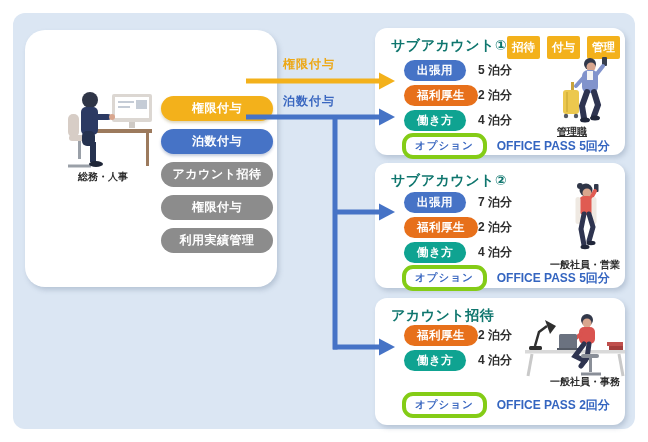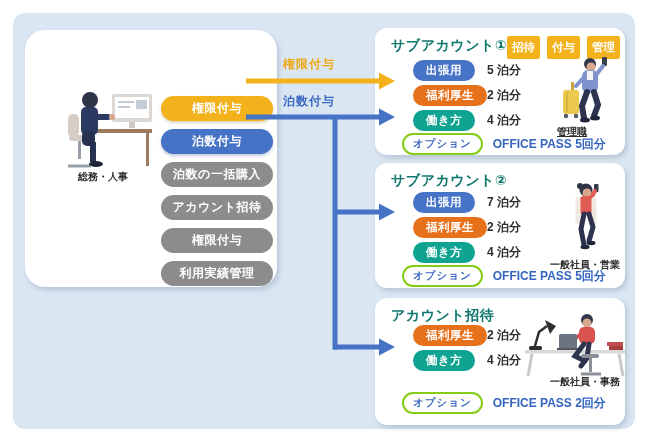--- a/index.html
+++ b/index.html
@@ -32,30 +32,30 @@
   
   .sub-panel{left:375px;width:250px;border-radius:12px;}
   .sub1{top:28px;height:127px;}
   .sub2{top:163px;height:125px;}
   .sub3{top:298px;height:127px;}
   .sub-title{position:absolute;left:16px;top:9px;font-size:14px;font-weight:bold;
              color:#0f766e;letter-spacing:.5px;white-space:nowrap;}
   .tags{position:absolute;left:132px;top:8px;display:flex;gap:7px;}
   .tag{background:#f3b11b;color:#fff;font-size:11.5px;font-weight:bold;
        padding:4px 5px;border-radius:2px;white-space:nowrap;}
-  .sa-row{position:absolute;left:29px;height:21px;display:flex;align-items:center;margin-left:9px;}
+  .sa-row{position:absolute;left:29px;height:21px;display:flex;align-items:center;}
   .pill{height:21px;border-radius:11px;padding:0 13px;display:inline-flex;align-items:center;
         justify-content:center;color:#fff;font-size:11.5px;font-weight:bold;white-space:nowrap;
         letter-spacing:.5px;}
   .pill-blue{background:#4673c6;}
   .pill-orange{background:#e7701b;}
   .pill-teal{background:#0fa391;}
   .val{position:absolute;left:74px;font-size:12px;font-weight:bold;color:#2d2d2d;white-space:nowrap;}
   .opt-row{position:absolute;left:27px;display:flex;align-items:center;gap:10px;}
-  .opt-pill{border:2px solid #84cc16;color:#3a67c0;background:#fff;border-radius:11px;
+  .opt-pill{border:4px solid #84cc16;color:#3a67c0;background:#fff;border-radius:11px;
             font-size:10.5px;font-weight:bold;padding:2px 9px;letter-spacing:1px;white-space:nowrap;}
   .opt-val{font-size:12px;font-weight:bold;color:#3465c0;white-space:nowrap;}
   .sub-person{position:absolute;}
 </style>
 </head>
 <body>
 
 <div class="canvas">
 
   <div class="panel admin-panel" style="left:12px;top:17px;">
@@ -79,21 +79,20 @@
       <circle cx="52" cy="29" r="3" fill="#d9a68e"></circle>
       <rect x="22" y="43" width="13" height="15" rx="5" fill="#26324f"></rect>
       <rect x="30" y="54" width="6" height="20" fill="#26324f"></rect>
       <ellipse cx="36" cy="76" rx="7" ry="3" fill="#1f2638"></ellipse>
     </svg>
     <div class="person-label admin-person-label">総務・人事</div>
 
     <div class="admin-buttons">
       <div class="abtn btn-gold">権限付与</div>
       <div class="abtn btn-blue">泊数付与</div>
-      <div class="abtn btn-gray">泊数の一括購入</div>
       <div class="abtn btn-gray">アカウント招待</div>
       <div class="abtn btn-gray">権限付与</div>
       <div class="abtn btn-gray">利用実績管理</div>
     </div>
   </div>
 
   <div class="panel sub-panel sub1" style="left:362px;top:15px;">
     <div class="sub-title">サブアカウント①</div>
     <div class="tags">
       <span class="tag">招待</span>

